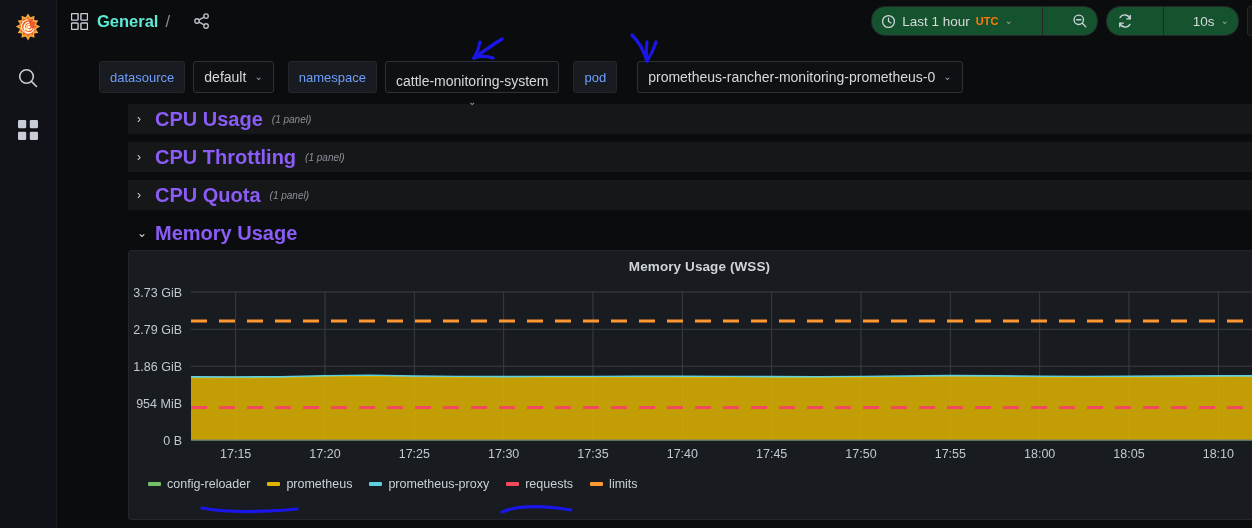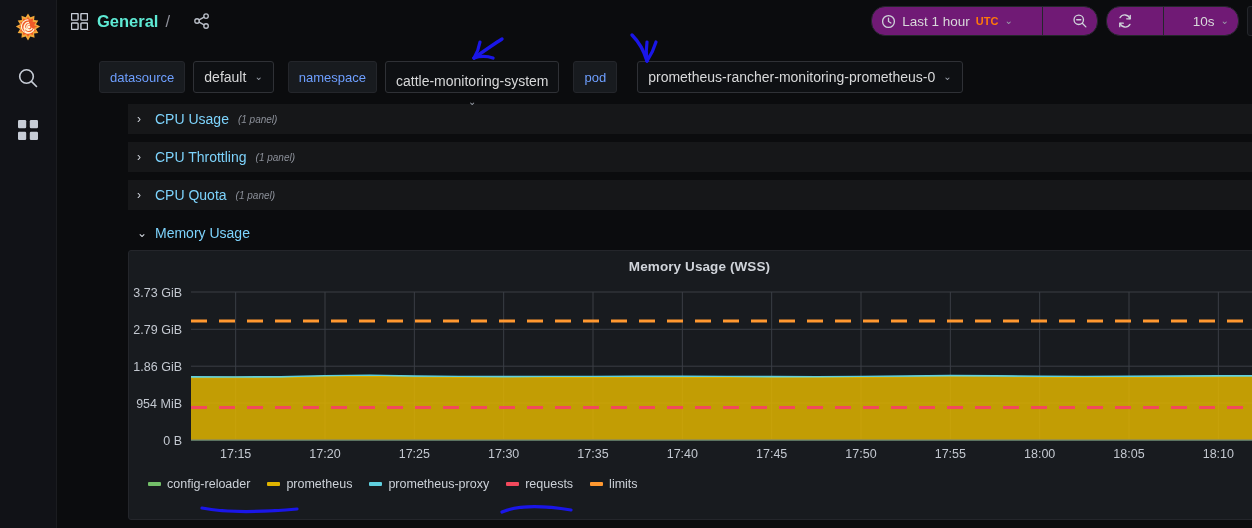--- a/index.html
+++ b/index.html
@@ -40,21 +40,21 @@
   .breadcrumb { display: flex; align-items: baseline; color: #d8d9da; font-size: 16.5px; white-space: nowrap; }
   .bc-general { font-weight: bold; color: #5eead4; cursor: pointer; }
   .bc-sep { color: #8e9099; margin: 0 7px; font-weight: normal; }
   .bc-title { font-weight: bold; color: #d8d9da; cursor: pointer; }
   .share-btn { margin-left: 16px; color: #b9bec7; display:flex; align-items:center; cursor:pointer; }
   .topbar-right { margin-left: auto; display: flex; align-items: center; gap: 8px; }
 
   .tb-group {
     display: flex; align-items: center;
     border: 1px solid #24262b; border-radius: 14px;
-    background: #701a75; height: 30px; overflow: hidden; gap: 20px;
+    background: #14532d; height: 30px; overflow: hidden; gap: 20px;
   }
   .tb-btn {
     display: flex; align-items: center; gap: 6px;
     height: 28px; padding: 0 9px;
     color: #d8d9da; font-size: 13.5px; cursor: pointer;
     background: transparent; white-space: nowrap;
   }
   .tb-div { width: 1px; height: 28px; background: #24262b; }
   .utc { color: #ff780a; font-size: 11px; font-weight: bold; }
   .caret { color: #9aa0aa; font-size: 10px; line-height: 1; }
@@ -87,21 +87,21 @@
 
   
   .rows { padding: 0 20px 0 71px; margin-top: 10px; }
   .row-header {
     height: 30px; display: flex; align-items: center; gap: 9px;
     background: #161719; margin-bottom: 8px; padding-left: 9px;
     cursor: pointer;
   }
   .row-header.bare { background: transparent; margin-bottom: 2px; }
   .row-chev { color: #cfd3da; font-size: 12px; width: 9px; display:flex; align-items:center; }
-  .row-title { color: #7dd3fc; font-size: 14px; font-weight: normal; }
+  .row-title { color: #8b5cf6; font-size: 20px; font-weight: bold; }
   .row-count { color: #8b8f98; font-size: 10px; font-style: italic; }
 
   
   .panel {
     background: #181b1f; border: 1px solid #24262b; border-radius: 3px;
     height: 270px; position: relative; overflow: hidden;
   }
   .panel-title {
     text-align: center; color: #d0d4da; font-size: 13.5px; font-weight: bold;
     padding-top: 8px; letter-spacing: .1px;

